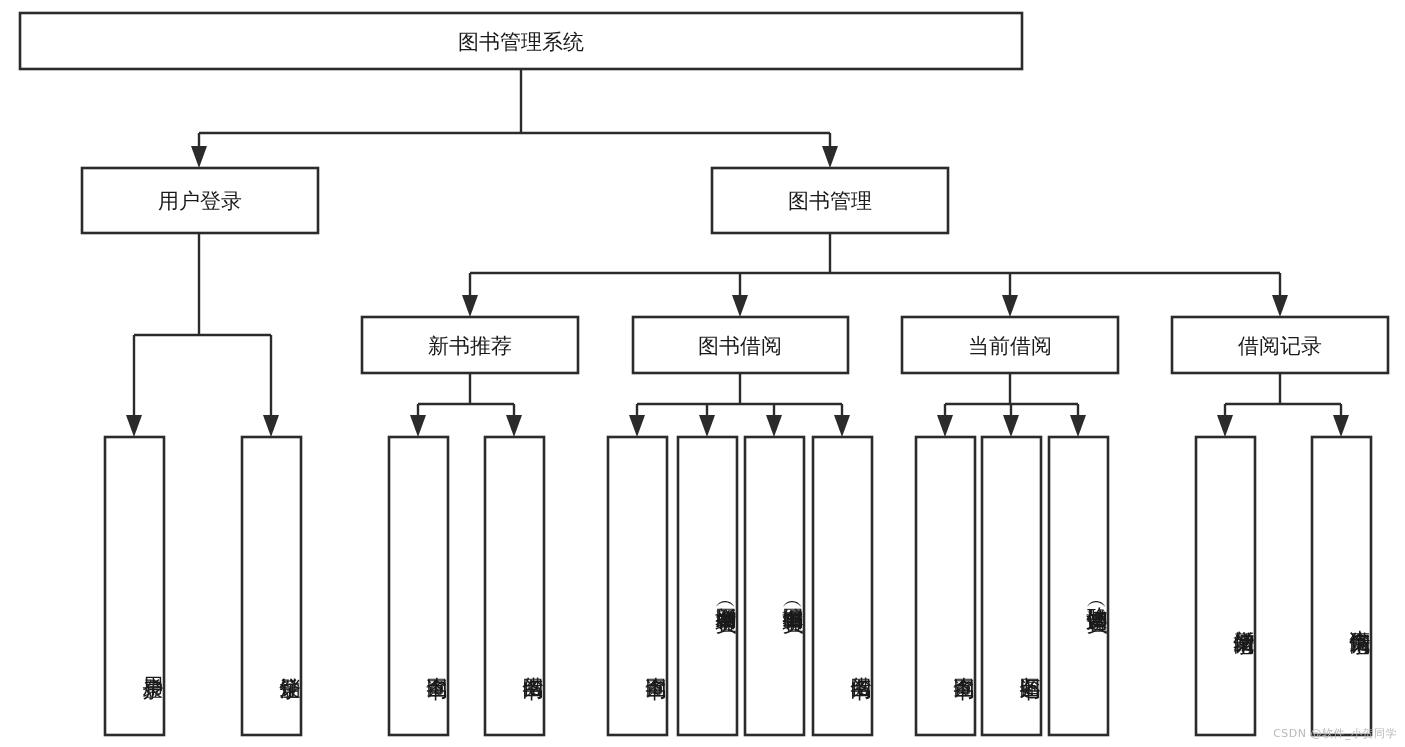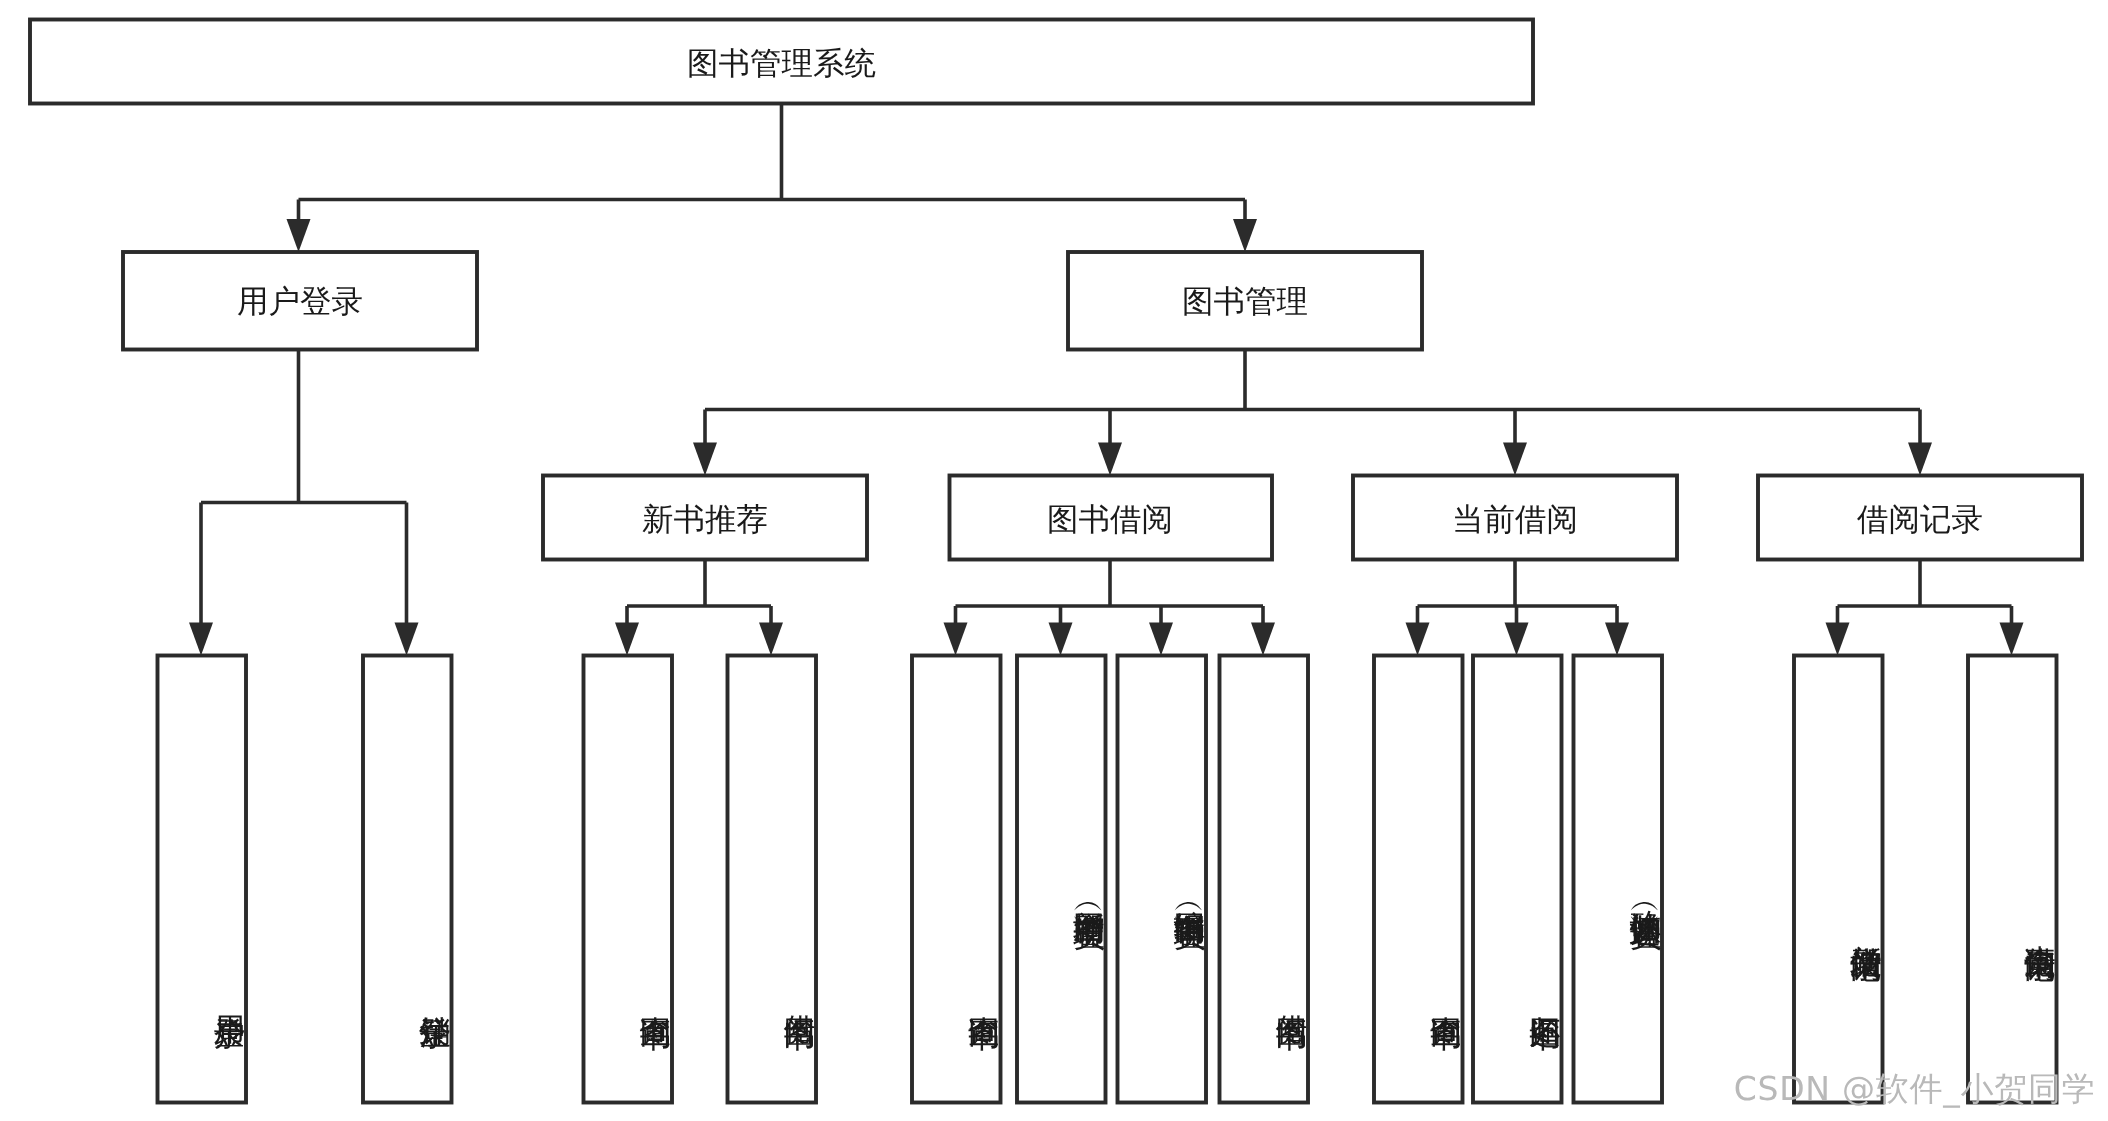--- a/index.html
+++ b/index.html
@@ -70,21 +70,21 @@
     display: flex;
     align-items: flex-start;
     justify-content: center;
     pointer-events: none;
   }
   .watermark {
     position: absolute;
     right: 8px;
     bottom: 6px;
     font-family: "DejaVu Sans", "Liberation Sans", sans-serif;
-    font-size: 22px;
+    font-size: 11px;
     color: #b9b9b9;
     white-space: nowrap;
     letter-spacing: 0.5px;
   }
 </style>
 </head>
 <body>
 
 <div id="diagram-root">
 

